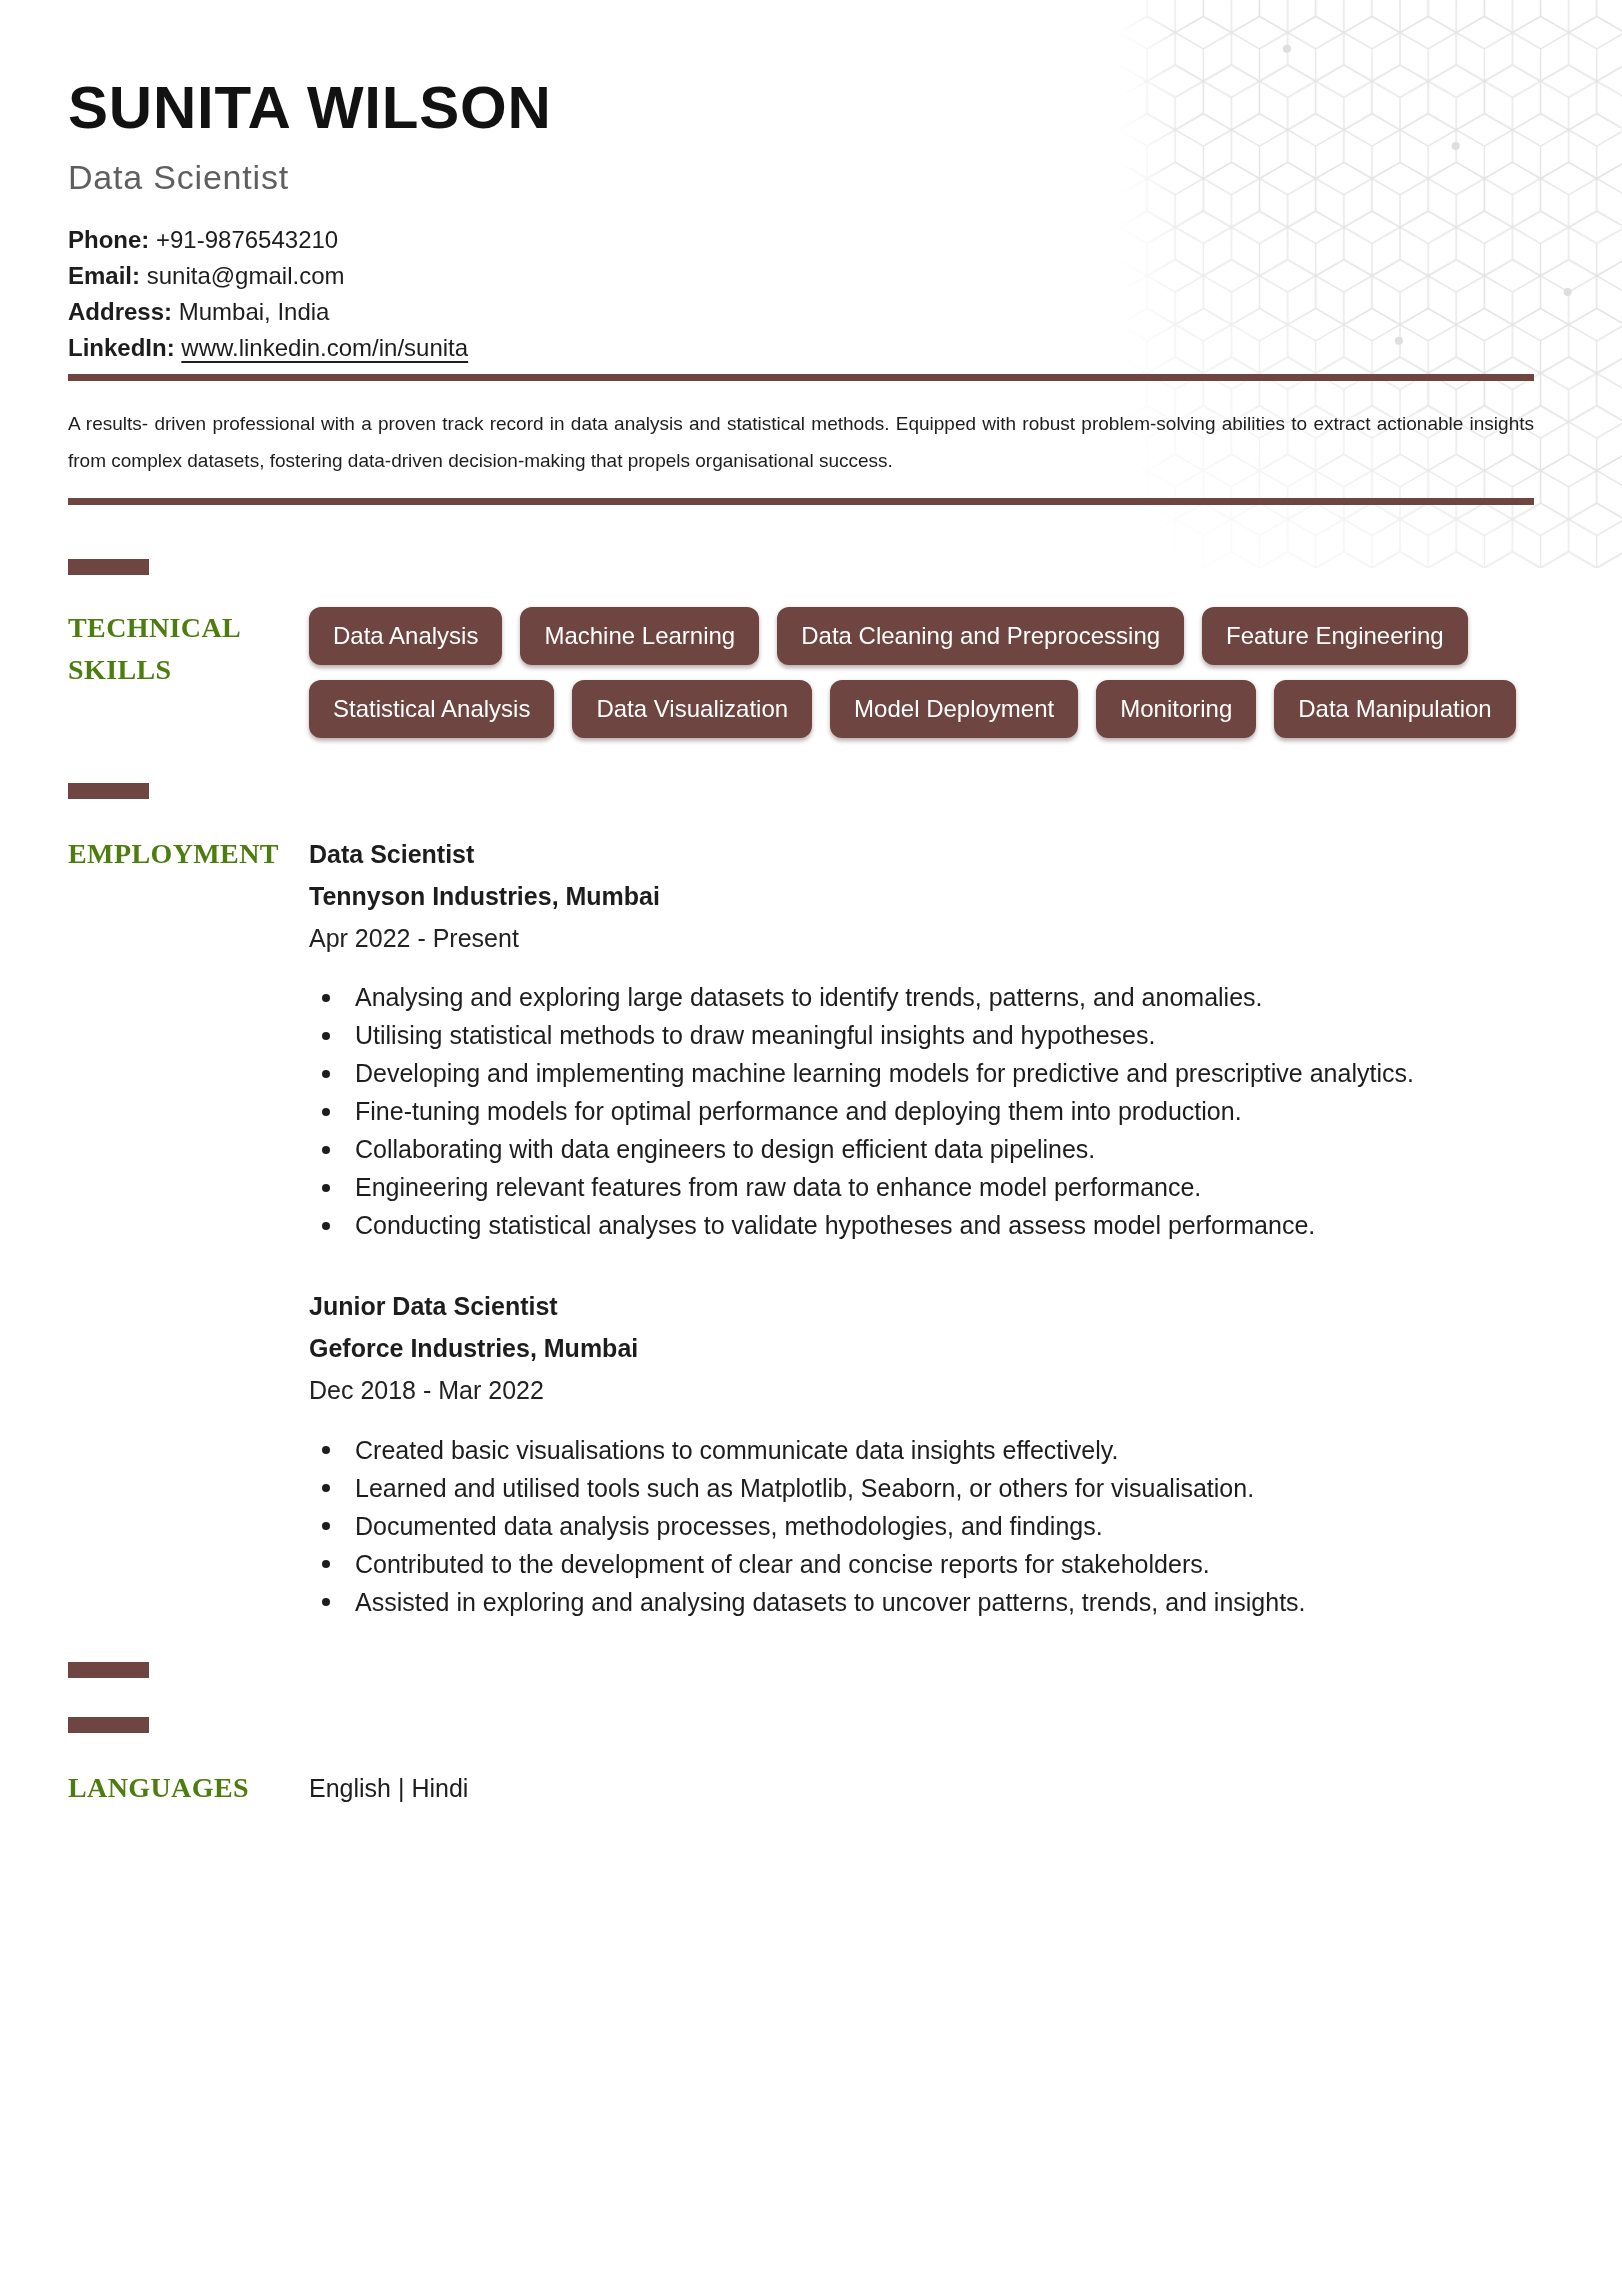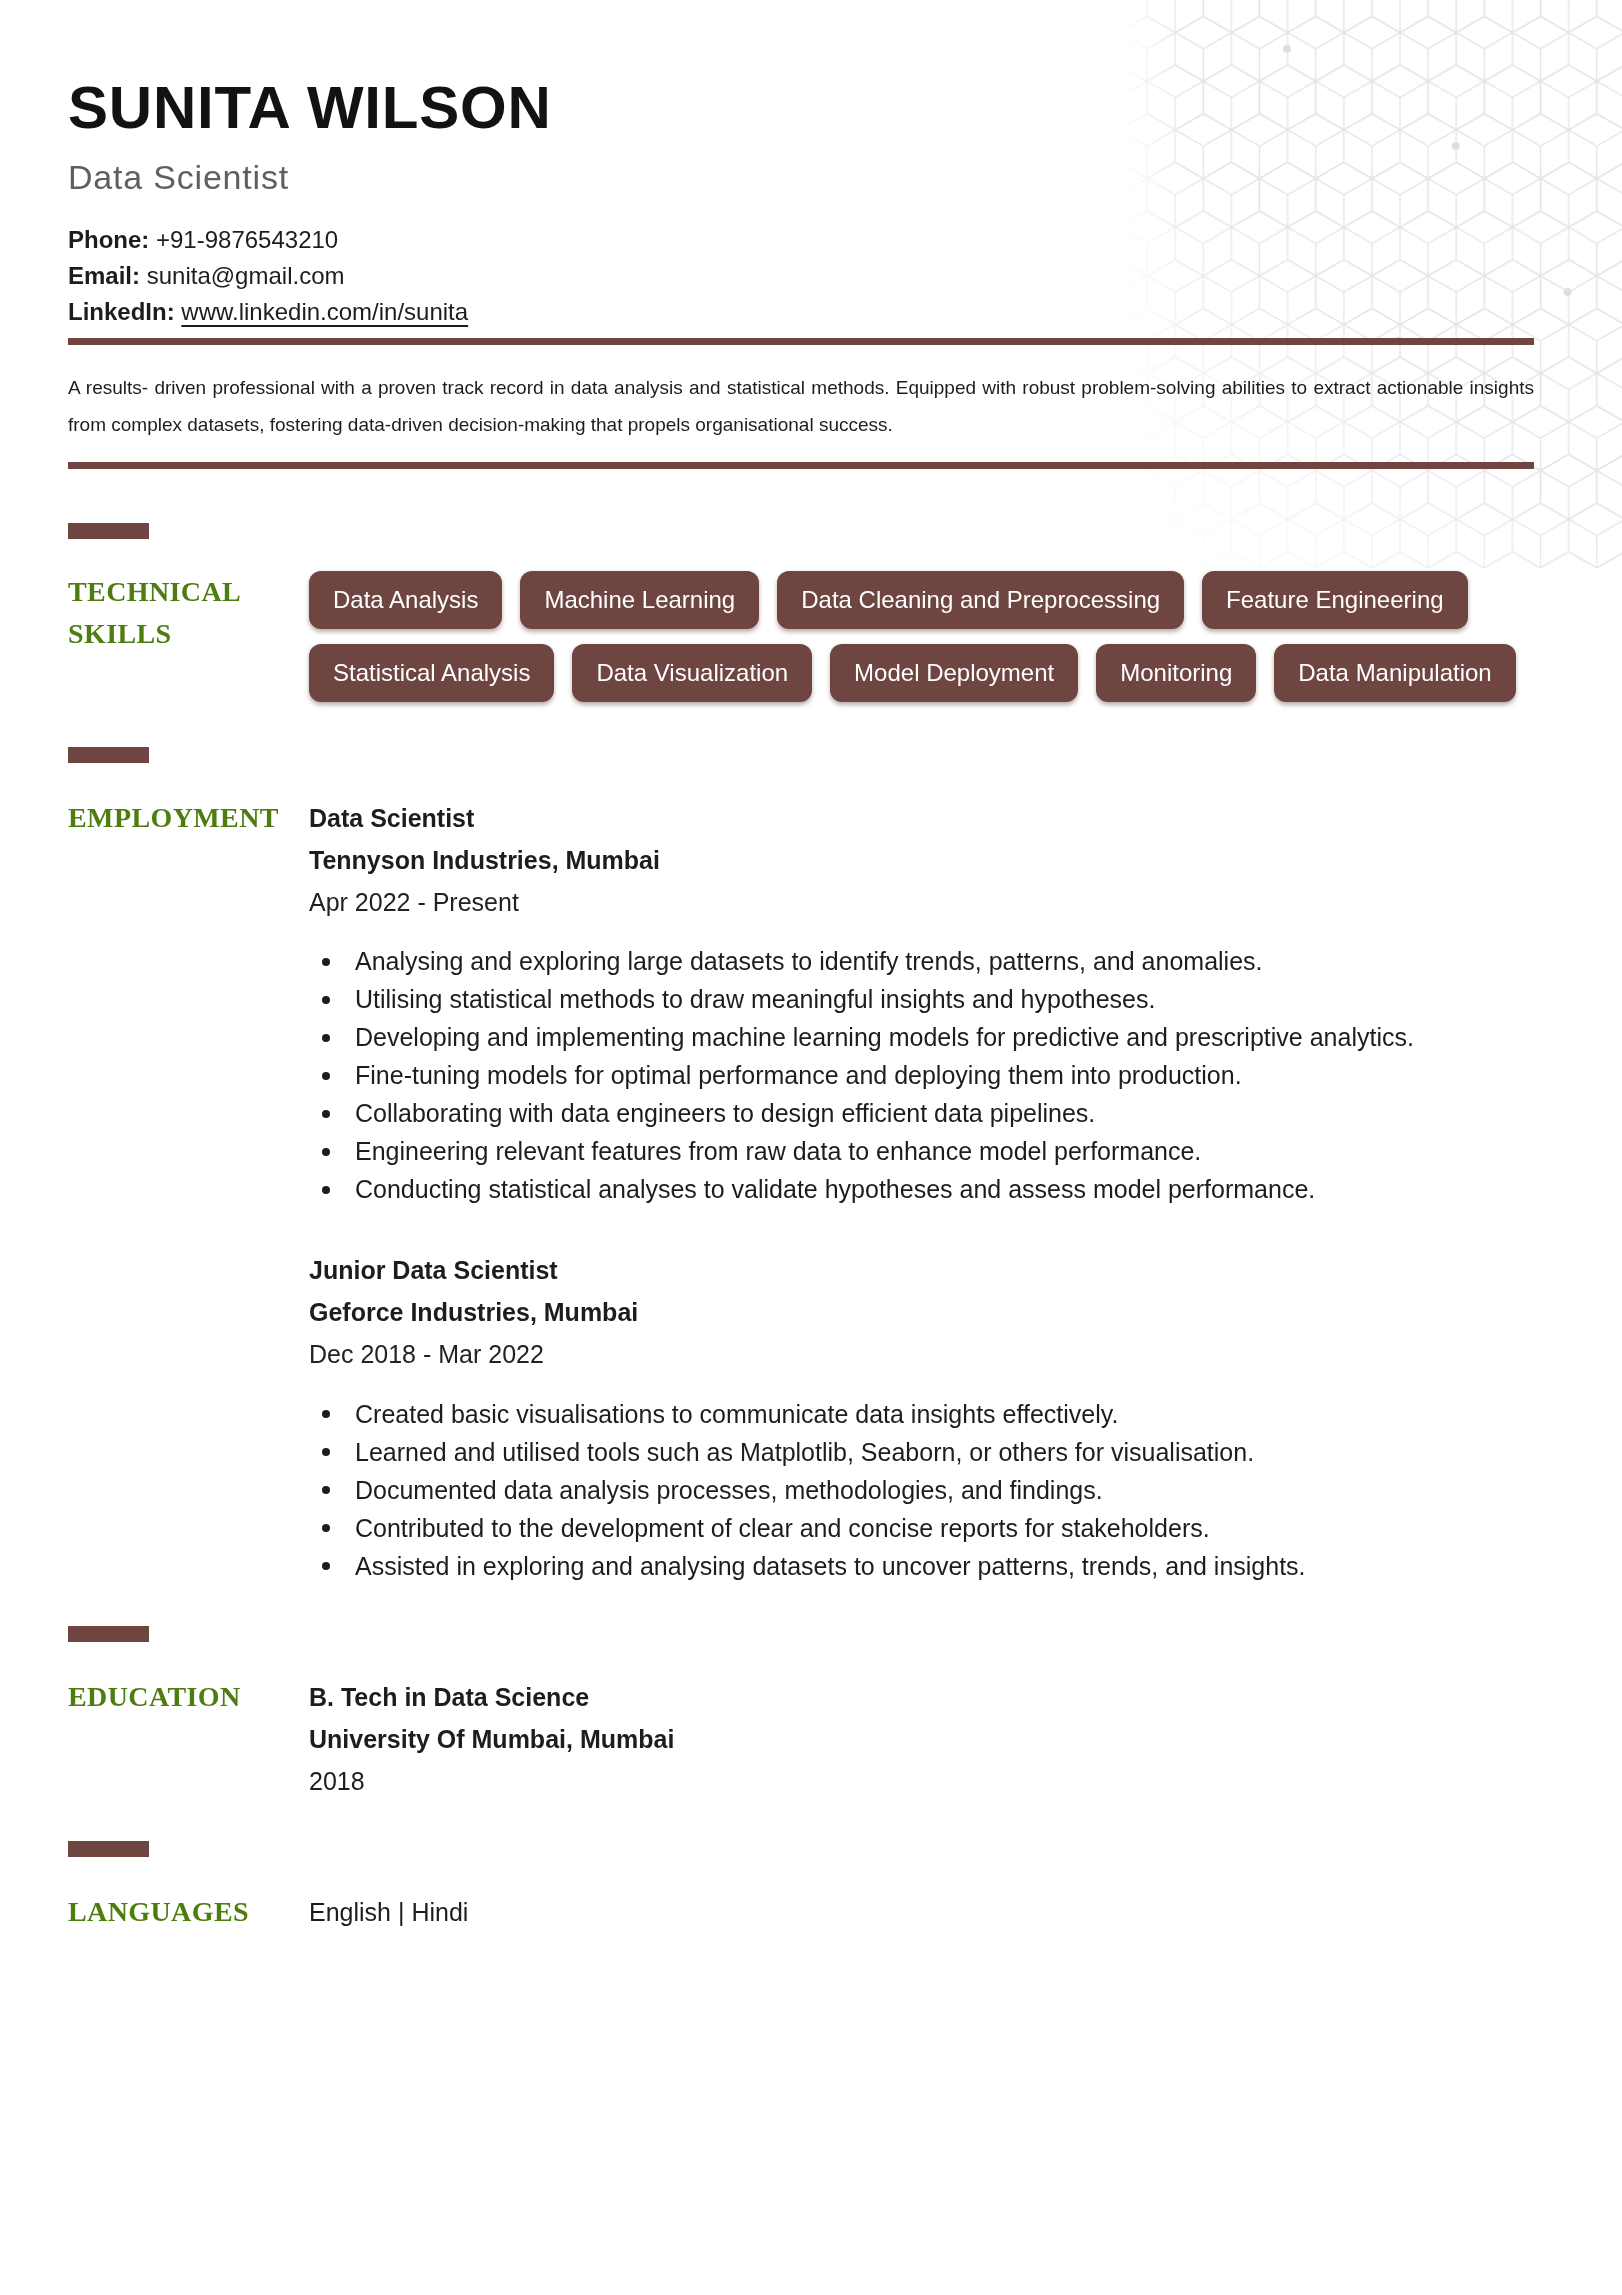--- a/index.html
+++ b/index.html
@@ -107,20 +107,21 @@
   </svg>
 
   <div class="content">
 
     <h1 class="name">SUNITA WILSON</h1>
     <div class="subtitle">Data Scientist</div>
 
     <div class="contact">
       <div><b>Phone:</b> <span>+91-9876543210</span></div>
       <div><b>Email:</b> <span>sunita@gmail.com</span></div>
+      <div><b>Address:</b> <span>Mumbai, India</span></div>
       <div><b>LinkedIn:</b> <a href="#" class="link">www.linkedin.com/in/sunita</a></div>
     </div>
 
     <div class="rule rule-top"></div>
 
     <p class="summary">A results- driven professional with a proven track record in data analysis and statistical methods. Equipped with robust problem-solving abilities to extract actionable insights from complex datasets, fostering data-driven decision-making that propels organisational success.</p>
 
     <div class="rule rule-bottom"></div>
 
     <div class="marker mk-skills"></div>
@@ -175,30 +176,20 @@
             <li>Documented data analysis processes, methodologies, and findings.</li>
             <li>Contributed to the development of clear and concise reports for stakeholders.</li>
             <li>Assisted in exploring and analysing datasets to uncover patterns, trends, and insights.</li>
           </ul>
         </div>
 
       </div>
     </div>
 
     <div class="marker mk-education"></div>
-    <div class="row">
-      <div class="label">EDUCATION</div>
-      <div class="main">
-        <div class="edu-head">
-          <div class="edu-degree">B. Tech in Data Science</div>
-          <div class="edu-school">University Of Mumbai, Mumbai</div>
-          <div class="edu-year">2018</div>
-        </div>
-      </div>
-    </div>
 
     <div class="marker mk-languages"></div>
     <div class="row">
       <div class="label">LANGUAGES</div>
       <div class="main">
         <div class="lang-value">English | Hindi</div>
       </div>
     </div>
 
   </div>

